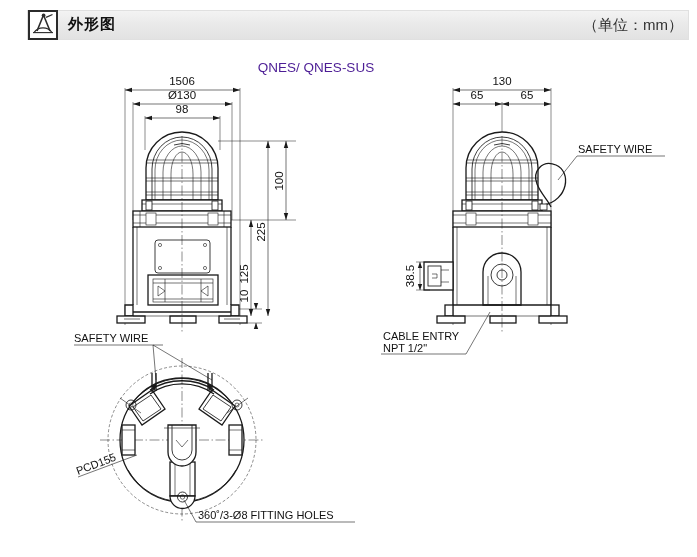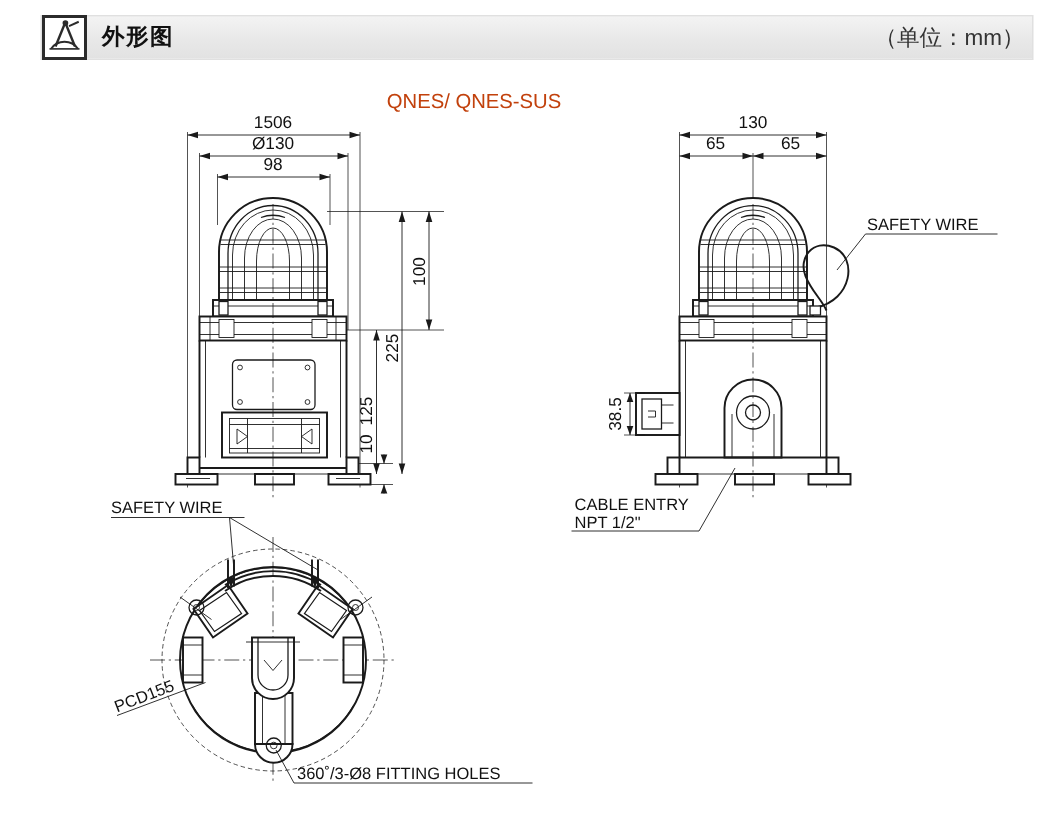--- a/index.html
+++ b/index.html
@@ -60,21 +60,21 @@
   }
 
   
   #drawing-title {
     position: absolute;
     left: 0;
     top: 60px;
     width: 632px;
     text-align: center;
     font-size: 13.5px;
-    color: #c2410c;
+    color: #4c1d95;
   }
 
   
   #drawing-svg {
     position: absolute;
     left: 0;
     top: 0;
     width: 697px;
     height: 557px;
   }

